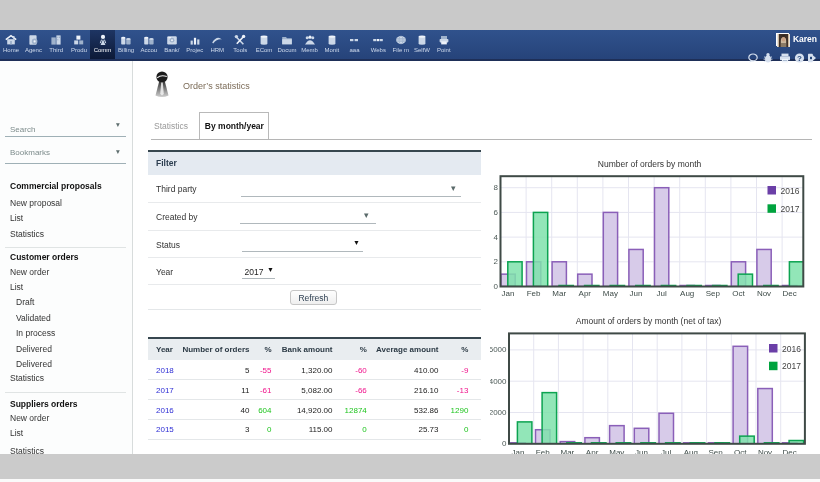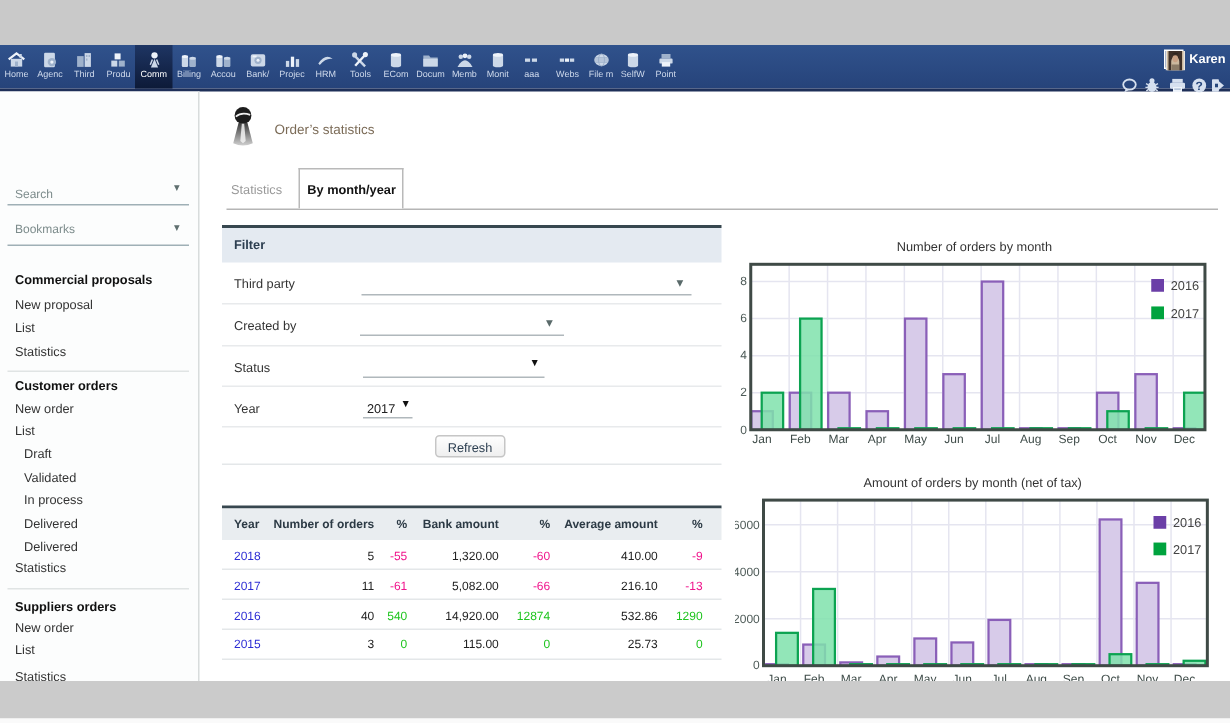--- a/index.html
+++ b/index.html
@@ -339,21 +339,21 @@
 <span class="num " style="right:231.5px">11</span>
 <span class="num neg" style="right:209.5px">-61</span>
 <span class="num " style="right:148.5px">5,082.00</span>
 <span class="num neg" style="right:114.2px">-66</span>
 <span class="num " style="right:42.5px">216.10</span>
 <span class="num neg" style="right:12.6px">-13</span>
 </div>
 <div class="trow">
 <a class="yl">2016</a>
 <span class="num " style="right:231.5px">40</span>
-<span class="num pos" style="right:209.5px">540</span>
+<span class="num pos" style="right:209.5px">604</span>
 <span class="num " style="right:148.5px">14,920.00</span>
 <span class="num pos" style="right:114.2px">12874</span>
 <span class="num " style="right:42.5px">532.86</span>
 <span class="num pos" style="right:12.6px">1290</span>
 </div>
 <div class="trow">
 <a class="yl">2015</a>
 <span class="num " style="right:231.5px">3</span>
 <span class="num pos" style="right:209.5px">0</span>
 <span class="num " style="right:148.5px">115.00</span>

